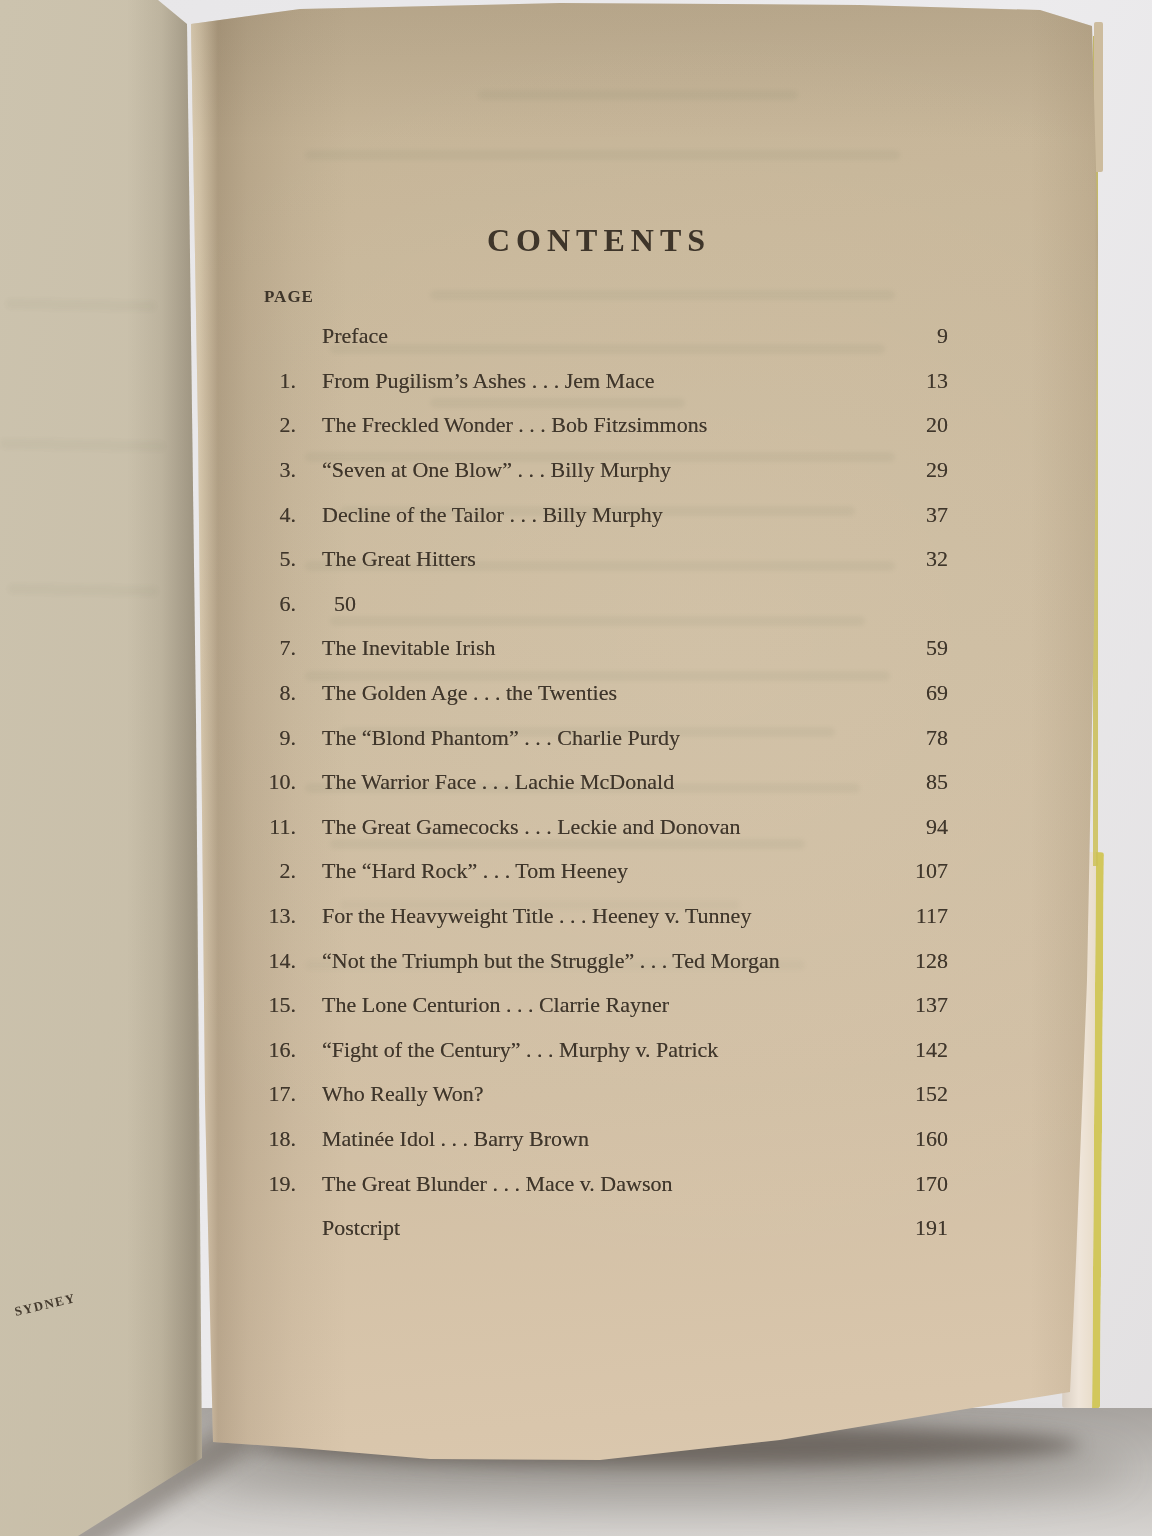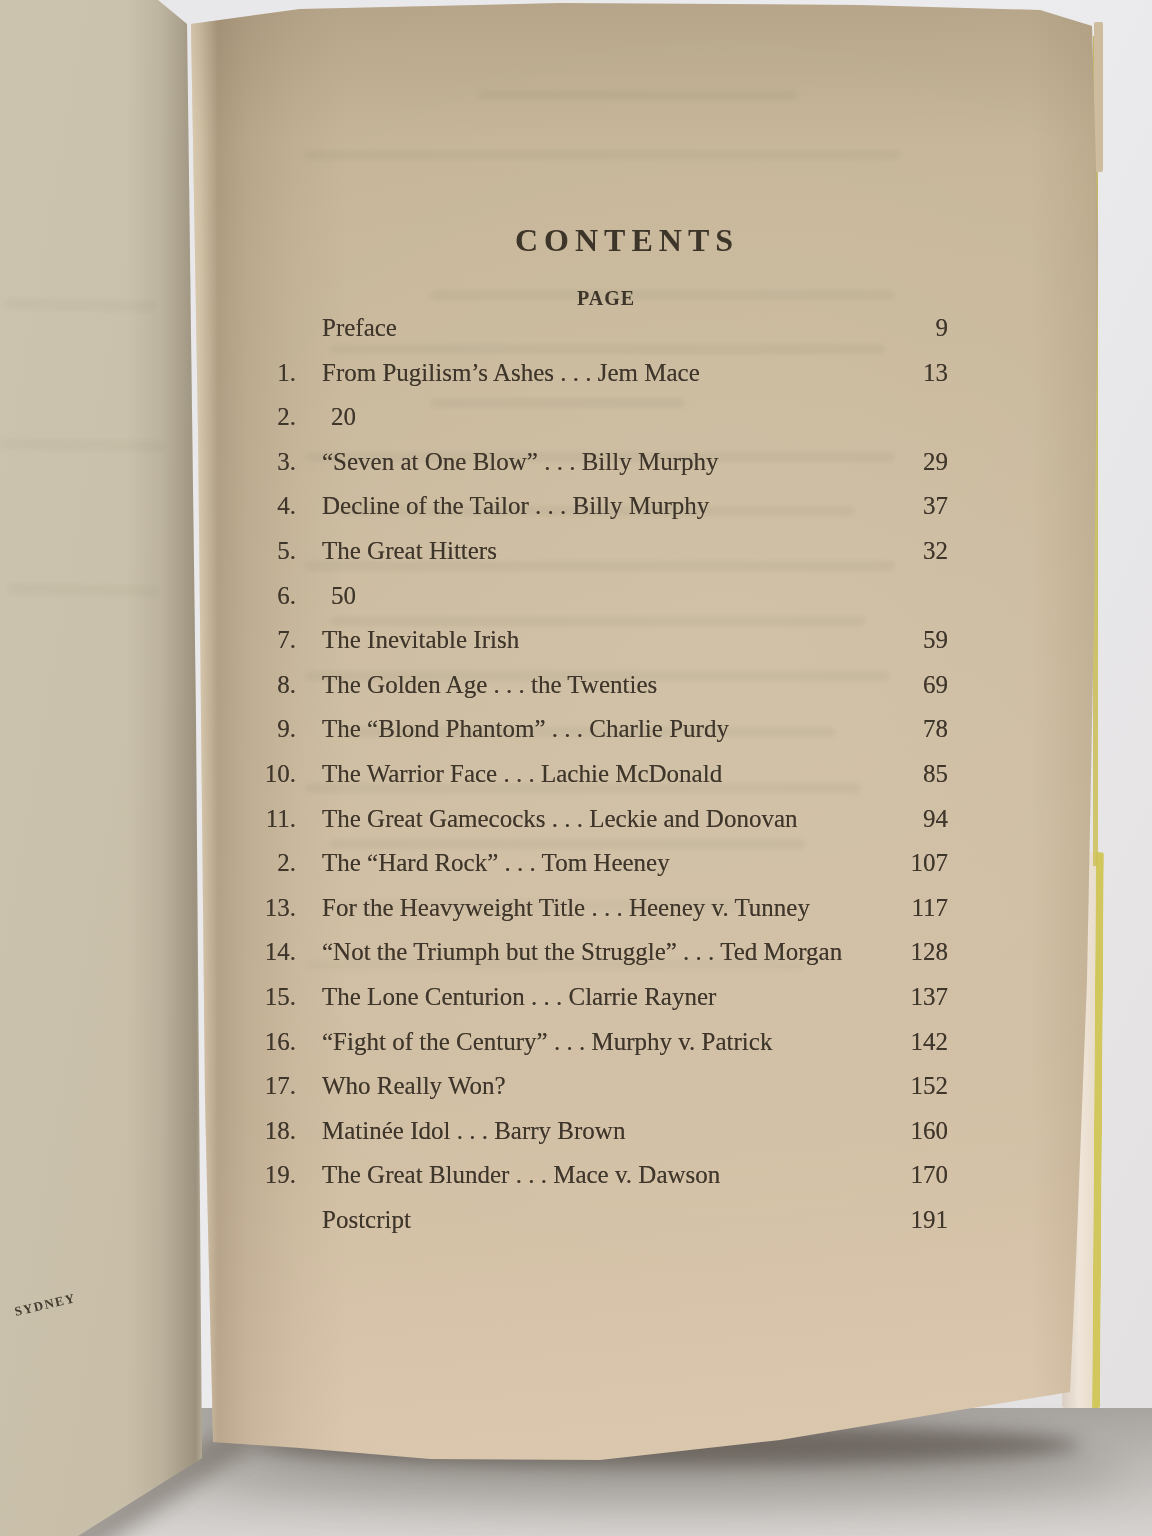--- a/index.html
+++ b/index.html
@@ -42,26 +42,26 @@
   .gutter-shade{position:absolute;left:188px;top:0;width:160px;height:1536px;
     background:linear-gradient(to right,rgba(244,233,211,.5) 0px,rgba(244,233,211,.22) 12px,rgba(115,96,72,.30) 30px,rgba(115,96,72,.17) 60px,rgba(115,96,72,.07) 105px,transparent 100%);}
   .top-shade{position:absolute;left:0;top:0;width:1152px;height:140px;
     background:linear-gradient(180deg,rgba(110,95,75,.16),transparent 100%);}
   .right-edge-shade{position:absolute;left:1030px;top:0;width:70px;height:1420px;
     background:linear-gradient(to right,transparent,rgba(150,130,100,.22) 92%,rgba(140,125,70,.35) 100%);}
   
   .bleed{position:absolute;height:10px;border-radius:5px;background:#667055;opacity:.07;filter:blur(2px);}
   .bleed.lite{opacity:.045;}
   
-  .heading{position:absolute;left:272px;top:222px;width:710px;text-align:center;
+  .heading{position:absolute;left:244px;top:222px;width:710px;text-align:center;
     font-size:32px;font-weight:600;letter-spacing:6px;color:#3e352a;}
-  .page-col-label{position:absolute;left:251px;top:287px;width:710px;text-align:center;
-    font-size:20px;font-weight:bold;letter-spacing:1px;color:#3e352a;}
+  .page-col-label{position:absolute;left:264px;top:287px;width:710px;text-align:left;
+    font-size:17px;font-weight:bold;letter-spacing:1px;color:#3e352a;}
   .toc{position:absolute;left:256px;top:314px;width:710px;color:#3f362b;}
-  .toc-row{display:flex;height:44.6px;font-size:25px;white-space:nowrap;
+  .toc-row{display:flex;align-items:center;height:44.6px;font-size:22px;white-space:nowrap;
     text-shadow:0 0 .5px rgba(58,48,38,.55);}
   .toc-row .num{width:40px;text-align:right;flex:0 0 auto;}
   .toc-row .title{flex:1 1 auto;margin-left:26px;overflow:hidden;}
   .toc-row .pg{flex:0 0 auto;text-align:right;min-width:60px;padding-right:18px;}
 </style>
 </head>
 <body>
 
 <div class="scene">
   <div class="bg"></div>
@@ -114,20 +114,21 @@
   </div>
 
   <div class="toc-row">
     <span class="num">1.</span>
     <span class="title">From Pugilism’s Ashes . . . Jem Mace</span>
     <span class="pg">13</span>
   </div>
 
   <div class="toc-row">
     <span class="num">2.</span>
+    <span class="title">The Freckled Wonder . . . Bob Fitzsimmons</span>
     <span class="pg">20</span>
   </div>
 
   <div class="toc-row">
     <span class="num">3.</span>
     <span class="title">“Seven at One Blow” . . . Billy Murphy</span>
     <span class="pg">29</span>
   </div>
 
   <div class="toc-row">

